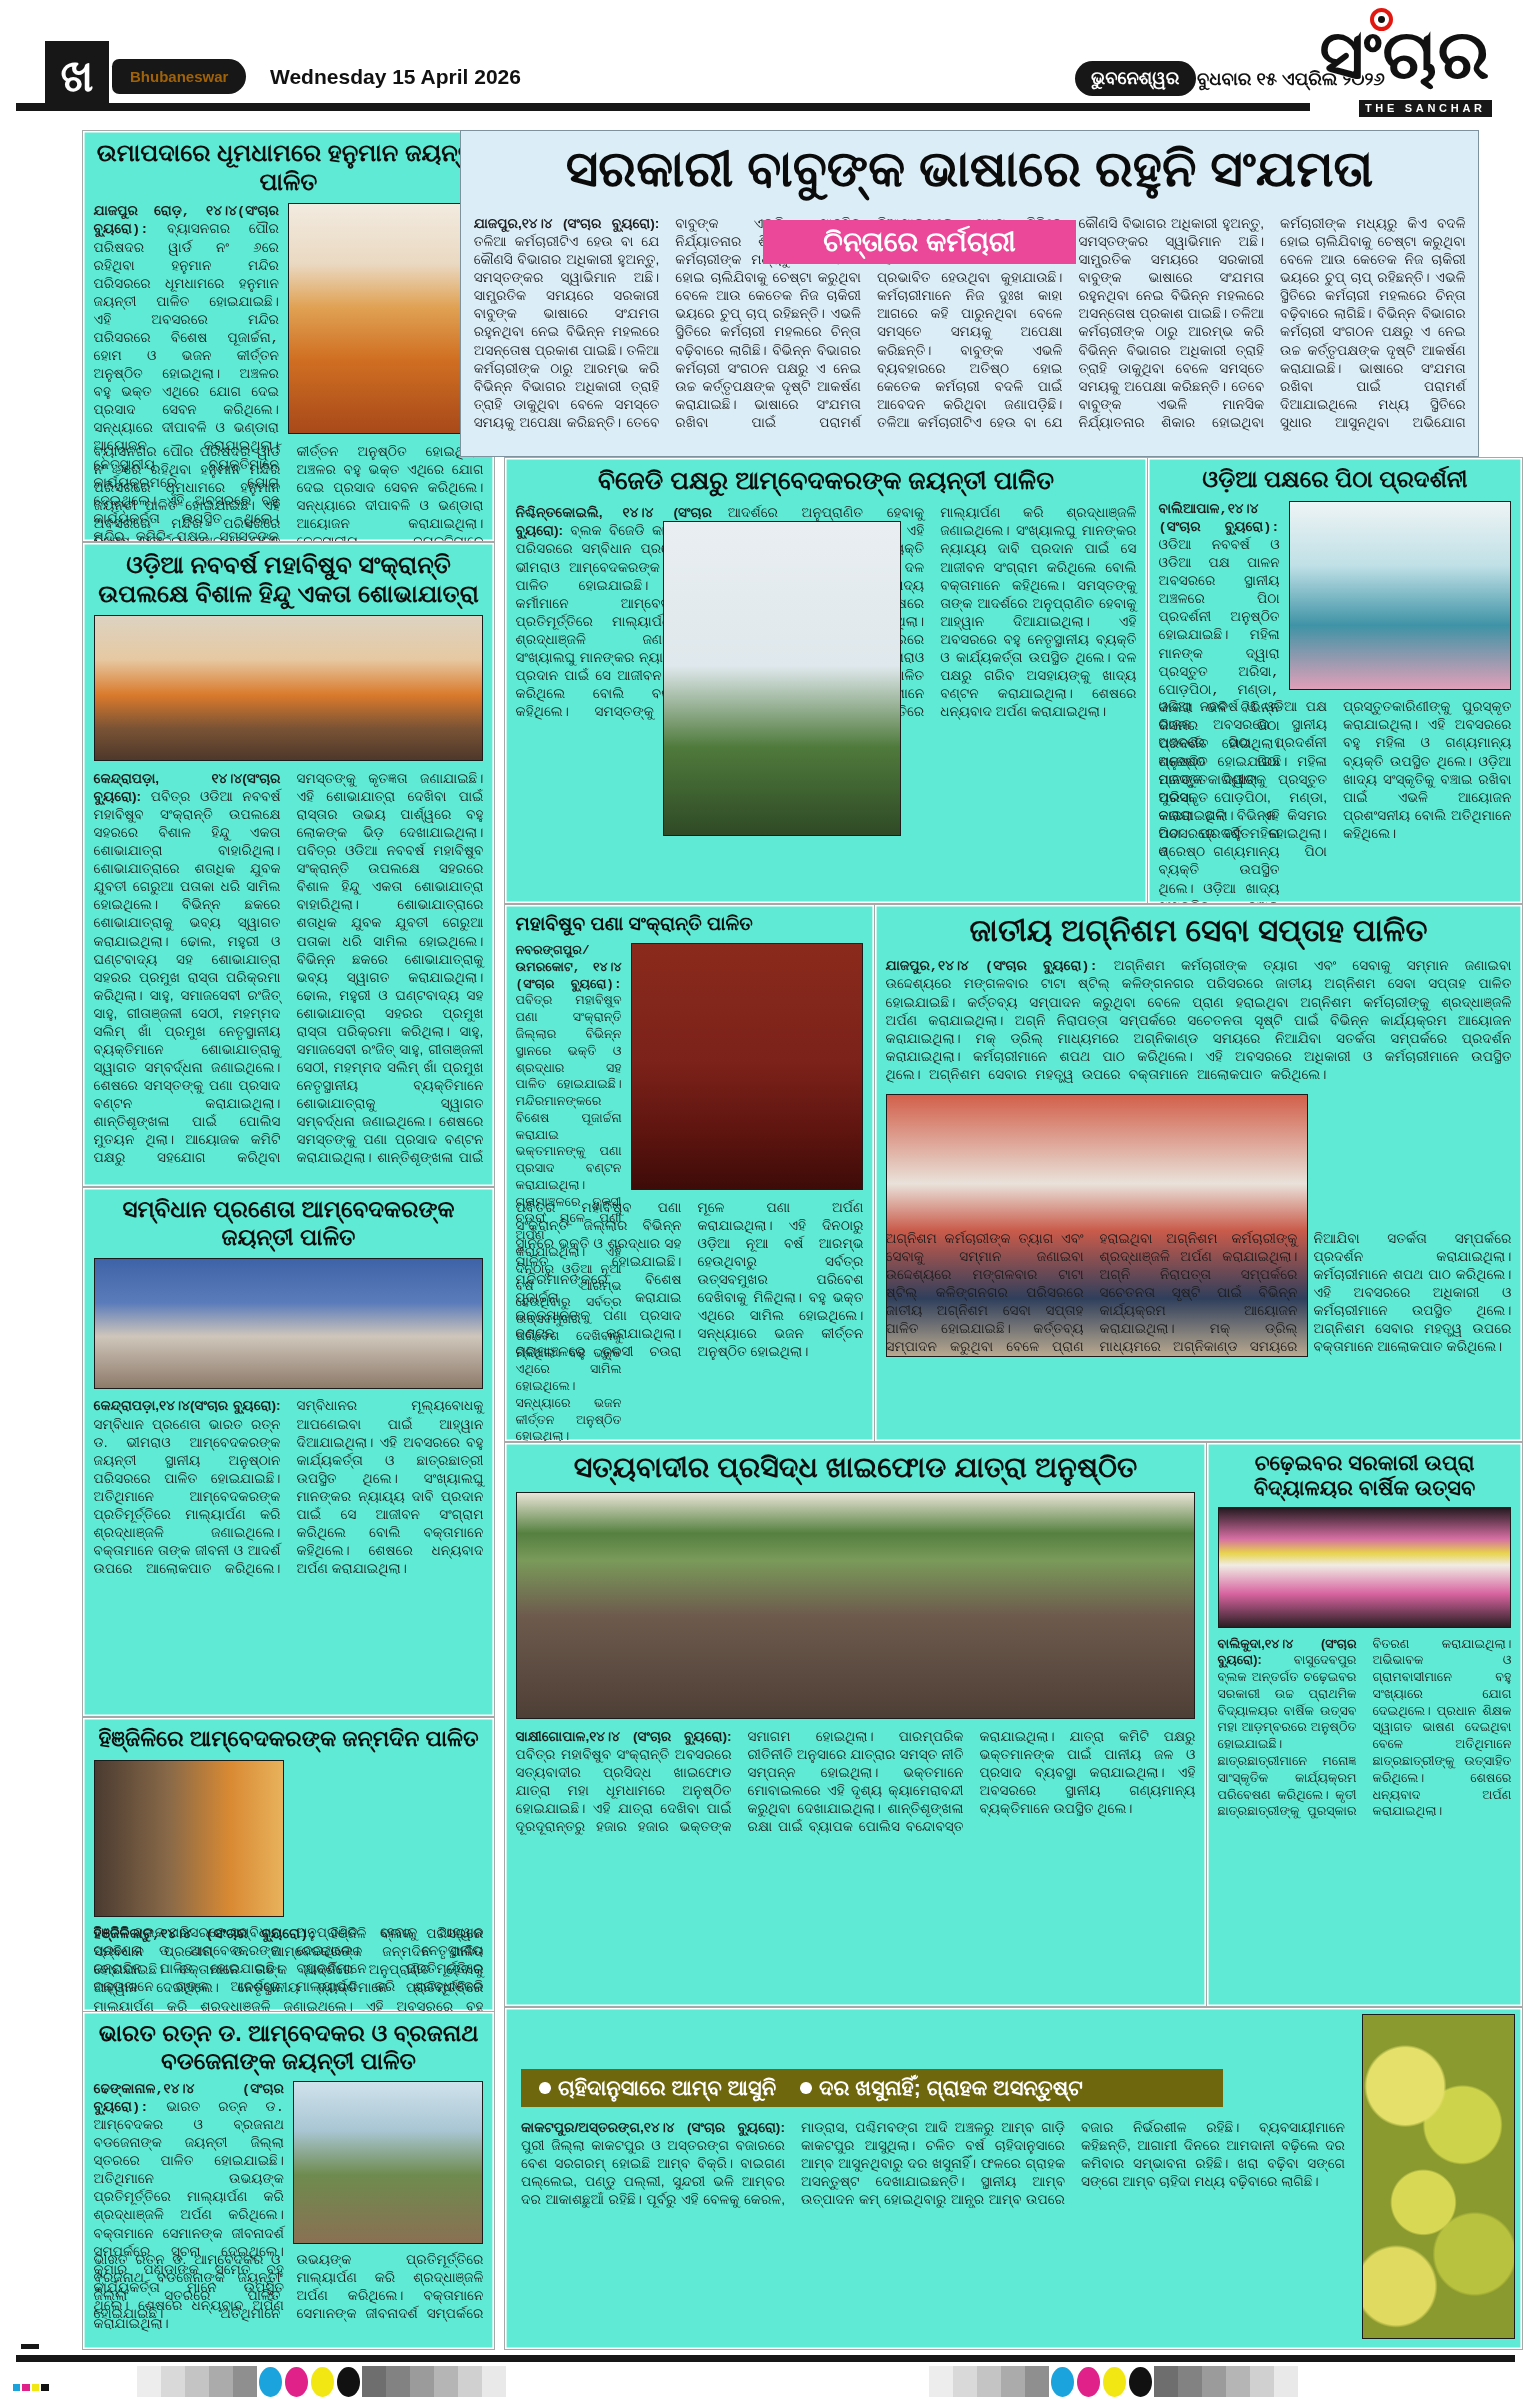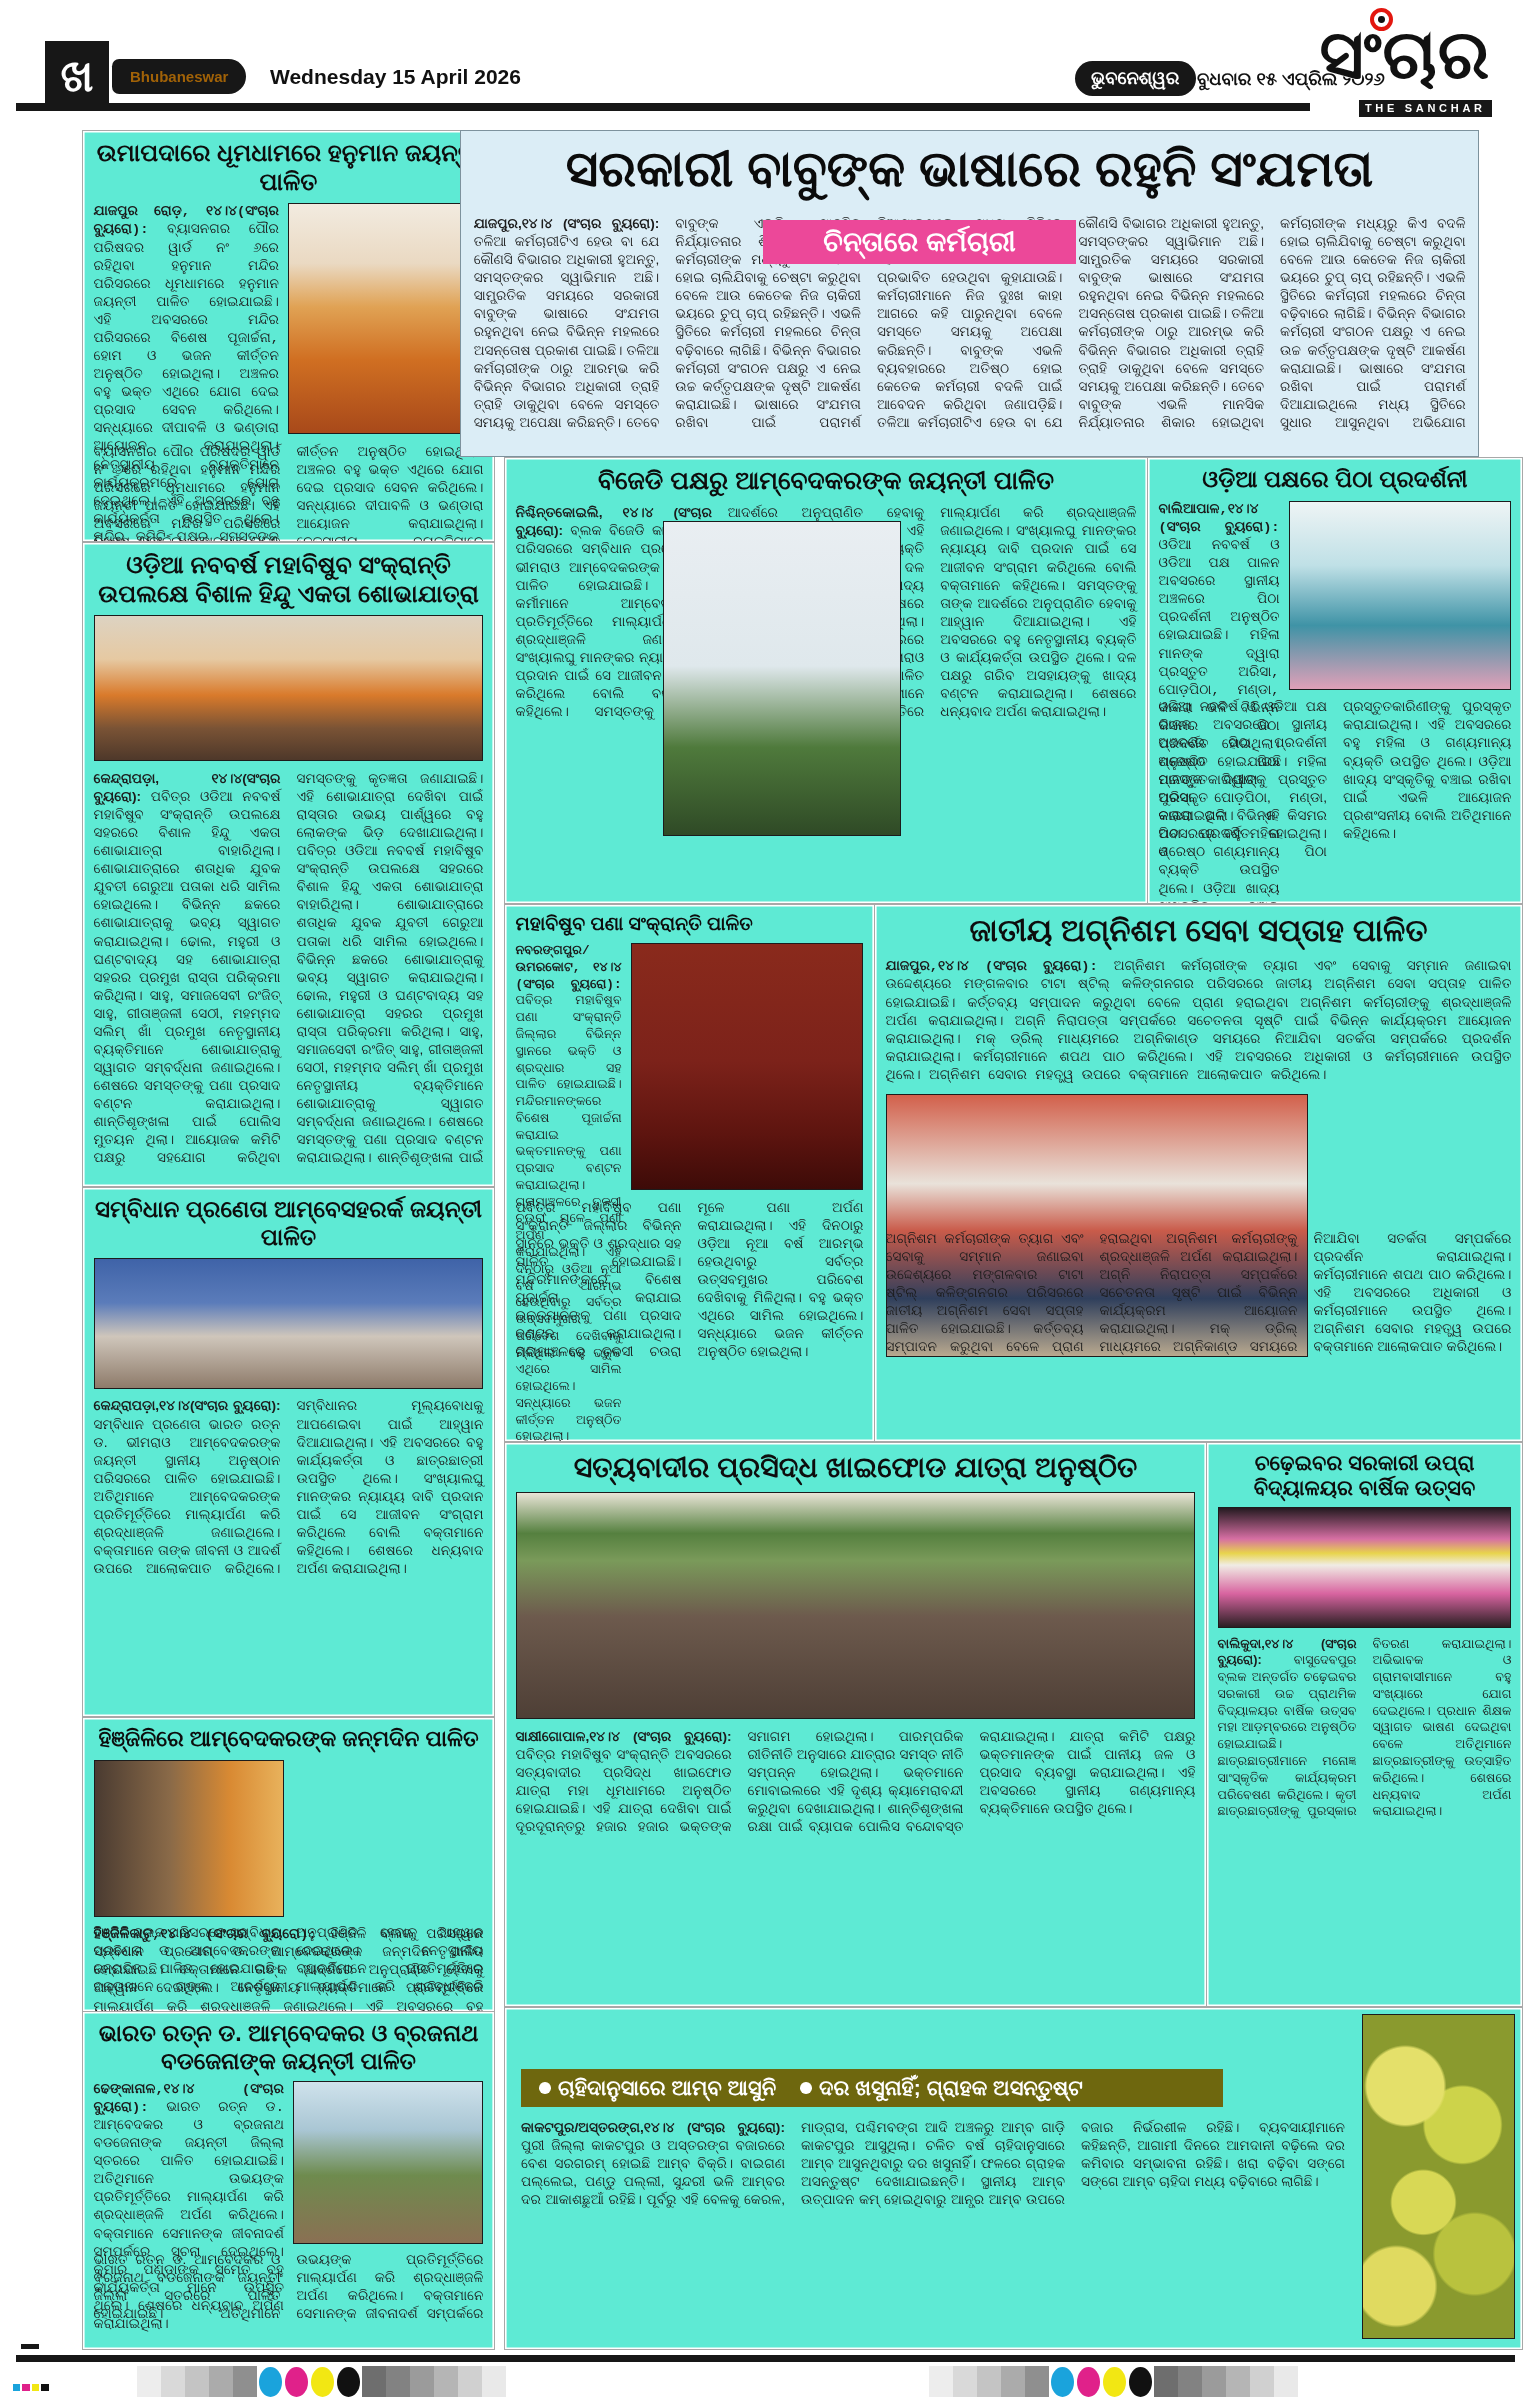--- a/index.html
+++ b/index.html
@@ -120,21 +120,21 @@
     <p class="body-txt cols2" style="margin-top:7.4px; height:121px;"><span>ବ୍ୟାସନଗର ପୌର ପରିଷଦର ୱାର୍ଡ ନଂ ୬ରେ ରହିଥିବା ହନୁମାନ ମନ୍ଦିର ପରିସରରେ ଧୂମଧାମରେ ହନୁମାନ ଜୟନ୍ତୀ ପାଳିତ ହୋଇଯାଇଛି। ଏହି ଅବସରରେ ମନ୍ଦିର ପରିସରରେ ବିଶେଷ ପୂଜାର୍ଚ୍ଚନା, ହୋମ ଓ ଭଜନ କୀର୍ତ୍ତନ ଅନୁଷ୍ଠିତ ହୋଇଥିଲା। ଅଞ୍ଚଳର ବହୁ ଭକ୍ତ ଏଥିରେ ଯୋଗ ଦେଇ ପ୍ରସାଦ ସେବନ କରିଥିଲେ। ସନ୍ଧ୍ୟାରେ ଦୀପାବଳି ଓ ଭଣ୍ଡାରା ଆୟୋଜନ କରାଯାଇଥିଲା। ନେତୃସ୍ଥାନୀୟ ବ୍ୟକ୍ତିମାନେ କାର୍ଯ୍ୟକ୍ରମରେ ଯୋଗ ଦେଇଥିଲେ। ଏହି ଅବସରରେ ବହୁ କାର୍ଯ୍ୟକର୍ତ୍ତା ଉପସ୍ଥିତ ଥିଲେ। ମନ୍ଦିର କମିଟି ପକ୍ଷରୁ ସମସ୍ତଙ୍କୁ ଧନ୍ୟବାଦ ଅର୍ପଣ କରାଯାଇଥିଲା।</span></p>
   </div>
 
   <div class="art" style="left:38px; top:542px; width:413px; height:645px;">
     <h2 style="font-size:24px;">ଓଡ଼ିଆ ନବବର୍ଷ ମହାବିଷୁବ ସଂକ୍ରାନ୍ତି ଉପଲକ୍ଷେ ବିଶାଳ ହିନ୍ଦୁ ଏକତା ଶୋଭାଯାତ୍ରା</h2>
     <div class="ph ph-procession" style="width:100%; height:146px; margin-top:7.4px;"></div>
     <p class="body-txt cols2" style="margin-top:8.4px; height:406px;"><b class="byl">କେନ୍ଦ୍ରାପଡ଼ା, ୧୪।୪(ସଂଚାର ବ୍ୟୁରୋ):</b> <span>ପବିତ୍ର ଓଡିଆ ନବବର୍ଷ ମହାବିଷୁବ ସଂକ୍ରାନ୍ତି ଉପଲକ୍ଷେ ସହରରେ ବିଶାଳ ହିନ୍ଦୁ ଏକତା ଶୋଭାଯାତ୍ରା ବାହାରିଥିଲା। ଶୋଭାଯାତ୍ରାରେ ଶତାଧିକ ଯୁବକ ଯୁବତୀ ଗେରୁଆ ପତାକା ଧରି ସାମିଲ ହୋଇଥିଲେ। ବିଭିନ୍ନ ଛକରେ ଶୋଭାଯାତ୍ରାକୁ ଭବ୍ୟ ସ୍ୱାଗତ କରାଯାଇଥିଲା। ଢୋଲ, ମହୁରୀ ଓ ଘଣ୍ଟବାଦ୍ୟ ସହ ଶୋଭାଯାତ୍ରା ସହରର ପ୍ରମୁଖ ରାସ୍ତା ପରିକ୍ରମା କରିଥିଲା। ସାହୁ, ସମାଜସେବୀ ରଂଜିତ୍ ସାହୁ, ଗୀତାଞ୍ଜଳୀ ସେଠୀ, ମହମ୍ମଦ ସଲିମ୍ ଖାଁ ପ୍ରମୁଖ ନେତୃସ୍ଥାନୀୟ ବ୍ୟକ୍ତିମାନେ ଶୋଭାଯାତ୍ରାକୁ ସ୍ୱାଗତ ସମ୍ବର୍ଦ୍ଧନା ଜଣାଇଥିଲେ। ଶେଷରେ ସମସ୍ତଙ୍କୁ ପଣା ପ୍ରସାଦ ବଣ୍ଟନ କରାଯାଇଥିଲା। ଶାନ୍ତିଶୃଙ୍ଖଳା ପାଇଁ ପୋଲିସ ମୁତୟନ ଥିଲା। ଆୟୋଜକ କମିଟି ପକ୍ଷରୁ ସହଯୋଗ କରିଥିବା ସମସ୍ତଙ୍କୁ କୃତଜ୍ଞତା ଜଣାଯାଇଛି। ଏହି ଶୋଭାଯାତ୍ରା ଦେଖିବା ପାଇଁ ରାସ୍ତାର ଉଭୟ ପାର୍ଶ୍ୱରେ ବହୁ ଲୋକଙ୍କ ଭିଡ଼ ଦେଖାଯାଇଥିଲା।</span> <span>ପବିତ୍ର ଓଡିଆ ନବବର୍ଷ ମହାବିଷୁବ ସଂକ୍ରାନ୍ତି ଉପଲକ୍ଷେ ସହରରେ ବିଶାଳ ହିନ୍ଦୁ ଏକତା ଶୋଭାଯାତ୍ରା ବାହାରିଥିଲା। ଶୋଭାଯାତ୍ରାରେ ଶତାଧିକ ଯୁବକ ଯୁବତୀ ଗେରୁଆ ପତାକା ଧରି ସାମିଲ ହୋଇଥିଲେ। ବିଭିନ୍ନ ଛକରେ ଶୋଭାଯାତ୍ରାକୁ ଭବ୍ୟ ସ୍ୱାଗତ କରାଯାଇଥିଲା। ଢୋଲ, ମହୁରୀ ଓ ଘଣ୍ଟବାଦ୍ୟ ସହ ଶୋଭାଯାତ୍ରା ସହରର ପ୍ରମୁଖ ରାସ୍ତା ପରିକ୍ରମା କରିଥିଲା। ସାହୁ, ସମାଜସେବୀ ରଂଜିତ୍ ସାହୁ, ଗୀତାଞ୍ଜଳୀ ସେଠୀ, ମହମ୍ମଦ ସଲିମ୍ ଖାଁ ପ୍ରମୁଖ ନେତୃସ୍ଥାନୀୟ ବ୍ୟକ୍ତିମାନେ ଶୋଭାଯାତ୍ରାକୁ ସ୍ୱାଗତ ସମ୍ବର୍ଦ୍ଧନା ଜଣାଇଥିଲେ। ଶେଷରେ ସମସ୍ତଙ୍କୁ ପଣା ପ୍ରସାଦ ବଣ୍ଟନ କରାଯାଇଥିଲା। ଶାନ୍ତିଶୃଙ୍ଖଳା ପାଇଁ ପୋଲିସ ମୁତୟନ ଥିଲା। ଆୟୋଜକ କମିଟି ପକ୍ଷରୁ ସହଯୋଗ କରିଥିବା ସମସ୍ତଙ୍କୁ କୃତଜ୍ଞତା ଜଣାଯାଇଛି। ଏହି ଶୋଭାଯାତ୍ରା ଦେଖିବା ପାଇଁ ରାସ୍ତାର ଉଭୟ ପାର୍ଶ୍ୱରେ ବହୁ ଲୋକଙ୍କ ଭିଡ଼ ଦେଖାଯାଇଥିଲା।</span></p>
   </div>
 
   <div class="art" style="left:38px; top:1187px; width:413px; height:530px;">
-    <h2 style="font-size:23px;">ସମ୍ବିଧାନ ପ୍ରଣେତା ଆମ୍ବେସହରର୍କ ଜୟନ୍ତୀ ପାଳିତ</h2>
+    <h2 style="font-size:23px;">ସମ୍ବିଧାନ ପ୍ରଣେତା ଆମ୍ବେଦକରଙ୍କ ଜୟନ୍ତୀ ପାଳିତ</h2>
     <div class="ph ph-dais" style="width:100%; height:131px; margin-top:7.4px;"></div>
     <p class="body-txt cols2" style="margin-top:8.4px; height:311px;"><b class="byl">କେନ୍ଦ୍ରାପଡ଼ା,୧୪।୪(ସଂଚାର ବ୍ୟୁରୋ):</b> <span>ସମ୍ବିଧାନ ପ୍ରଣେତା ଭାରତ ରତ୍ନ ଡ. ଭୀମରାଓ ଆମ୍ବେଦକରଙ୍କ ଜୟନ୍ତୀ ସ୍ଥାନୀୟ ଅନୁଷ୍ଠାନ ପରିସରରେ ପାଳିତ ହୋଇଯାଇଛି। ଅତିଥିମାନେ ଆମ୍ବେଦକରଙ୍କ ପ୍ରତିମୂର୍ତ୍ତିରେ ମାଲ୍ୟାର୍ପଣ କରି ଶ୍ରଦ୍ଧାଞ୍ଜଳି ଜଣାଇଥିଲେ। ବକ୍ତାମାନେ ତାଙ୍କ ଜୀବନୀ ଓ ଆଦର୍ଶ ଉପରେ ଆଲୋକପାତ କରିଥିଲେ। ସମ୍ବିଧାନର ମୂଲ୍ୟବୋଧକୁ ଆପଣେଇବା ପାଇଁ ଆହ୍ୱାନ ଦିଆଯାଇଥିଲା। ଏହି ଅବସରରେ ବହୁ କାର୍ଯ୍ୟକର୍ତ୍ତା ଓ ଛାତ୍ରଛାତ୍ରୀ ଉପସ୍ଥିତ ଥିଲେ। ସଂଖ୍ୟାଲଘୁ ମାନଙ୍କର ନ୍ୟାୟ୍ୟ ଦାବି ପ୍ରଦାନ ପାଇଁ ସେ ଆଜୀବନ ସଂଗ୍ରାମ କରିଥିଲେ ବୋଲି ବକ୍ତାମାନେ କହିଥିଲେ। ଶେଷରେ ଧନ୍ୟବାଦ ଅର୍ପଣ କରାଯାଇଥିଲା।</span></p>
   </div>
 
   <div class="art" style="left:38px; top:1717px; width:413px; height:295px;">
     <h2 style="font-size:22px;">ହିଞ୍ଜିଳିରେ ଆମ୍ବେଦକରଙ୍କ ଜନ୍ମଦିନ ପାଳିତ</h2>
     <div class="row" style="margin-top:7.4px; height:158px;flex-direction:column;">
       <div class="ph ph-hinjili" style="width:190px; height:157px;"></div>
       <p class="body-txt" style="flex:1;"><b class="byl">ହିଞ୍ଜିଳିକାଟୁ,୧୪।୪ (ସଂଚାର ବ୍ୟୁରୋ):</b> <span>ହିଞ୍ଜିଳି ବ୍ଲକ ପରିସରରେ ସମ୍ବିଧାନ ପ୍ରଣେତା ଡ. ଆମ୍ବେଦକରଙ୍କ ଜନ୍ମଦିନ ପାଳିତ ହୋଇଯାଇଛି। ବକ୍ତାମାନେ ତାଙ୍କ ଆଦର୍ଶରେ ଅନୁପ୍ରାଣିତ ହେବାକୁ ଆହ୍ୱାନ ଦେଇଥିଲେ। ନେତୃସ୍ଥାନୀୟ ବ୍ୟକ୍ତିମାନେ ପ୍ରତିମୂର୍ତ୍ତିରେ ମାଲ୍ୟାର୍ପଣ କରି ଶ୍ରଦ୍ଧାଞ୍ଜଳି ଜଣାଇଥିଲେ। ଏହି ଅବସରରେ ବହୁ କାର୍ଯ୍ୟକର୍ତ୍ତା ଉପସ୍ଥିତ ଥିଲେ। ଶେଷରେ ସମସ୍ତଙ୍କୁ ଧନ୍ୟବାଦ ଅର୍ପଣ କରାଯାଇଥିଲା।</span></p>
     </div>

